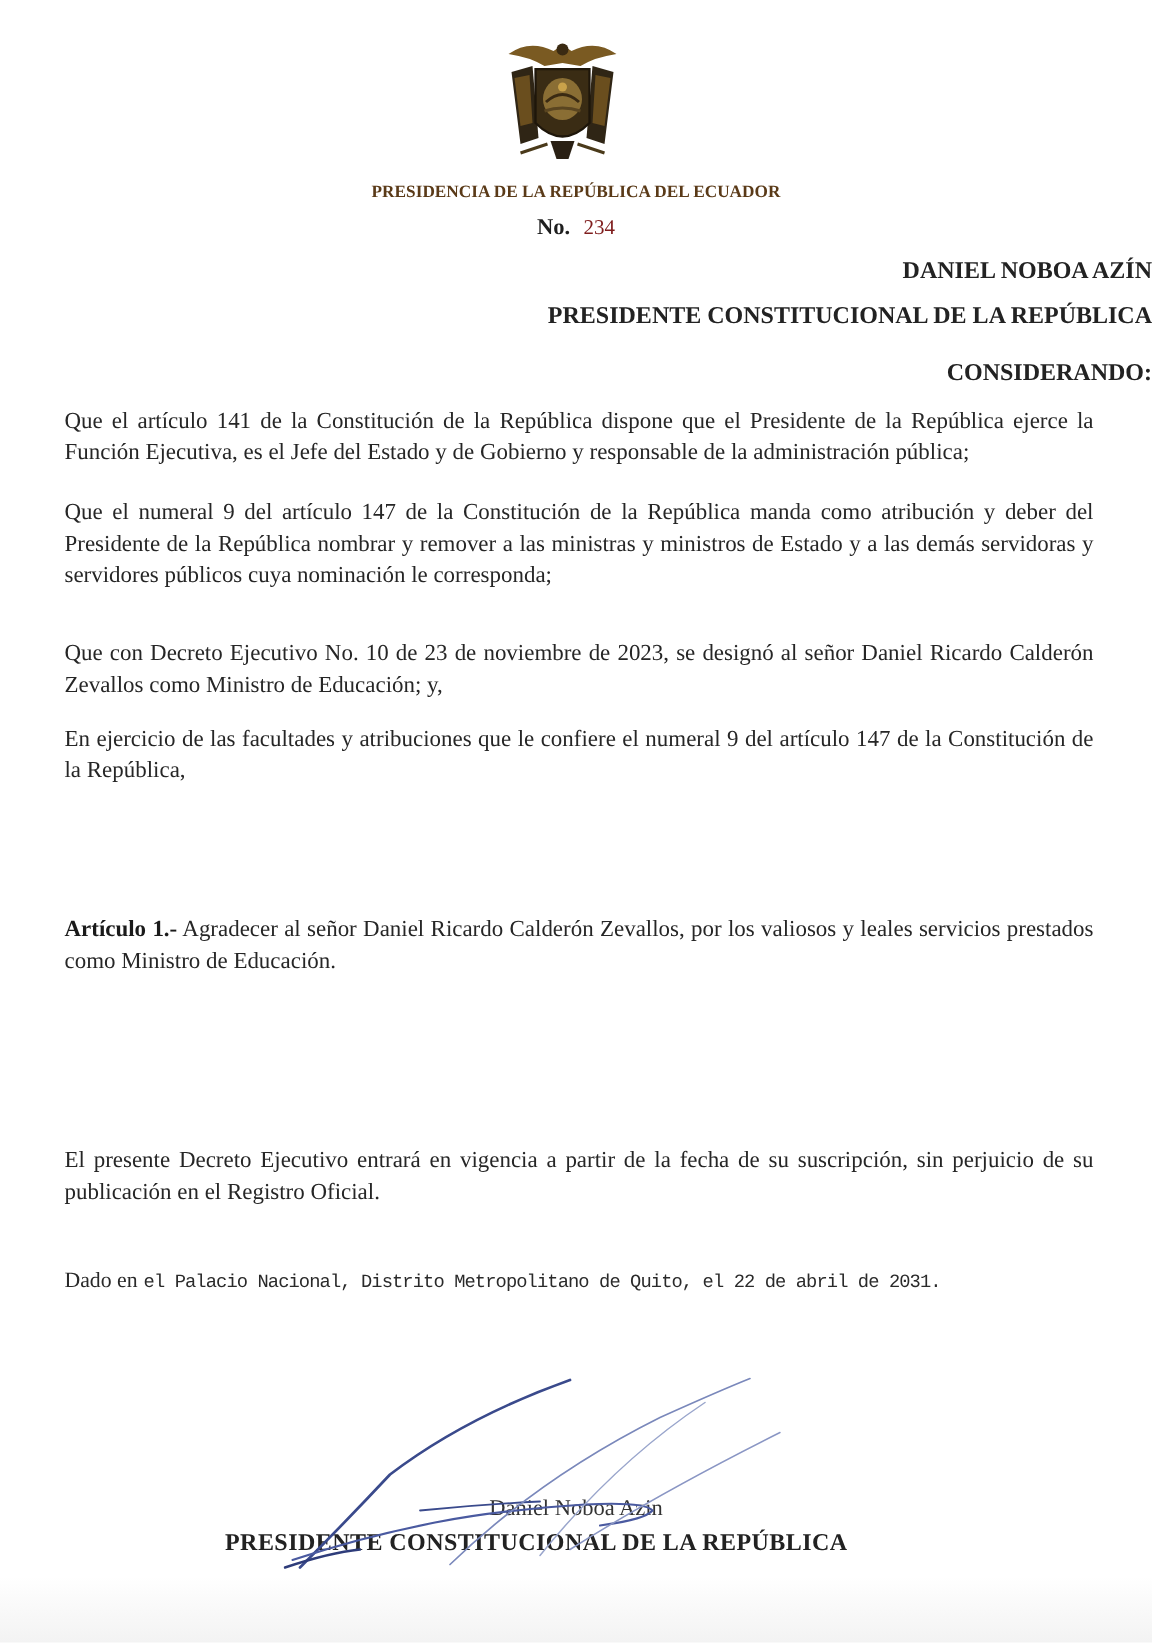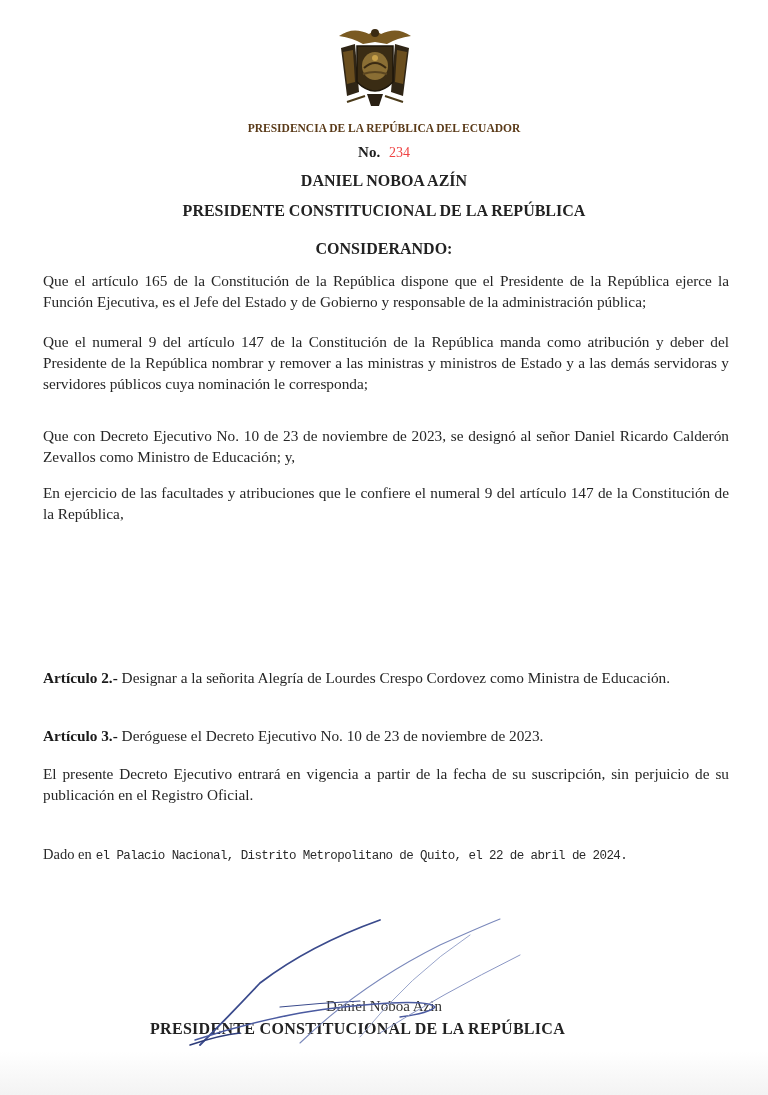--- a/index.html
+++ b/index.html
@@ -37,25 +37,25 @@
       letter-spacing: 0px;
     }
     .decree-no {
       position: absolute;
       left: 0; width: 768px;
       top: 144px;
       text-align: center;
       font-size: 15px;
     }
     .decree-no .label { font-weight: bold; }
-    .decree-no .num { font-weight: normal; font-size: 14px; margin-left: 5px; color: #ef4444; }
+    .decree-no .num { font-weight: normal; font-size: 14px; margin-left: 5px; color: #7f1d1d; }
     .center-title {
       position: absolute;
       left: 0; width: 768px;
-      text-align: center;
+      text-align: right;
       font-weight: bold;
       font-size: 16px;
       color: #222;
     }
     .t-name { top: 172px; }
     .t-role { top: 202px; }
     .t-consid { top: 240px; }
     .t-decreta { top: 575px; }
     .para {
       position: absolute;
@@ -146,39 +146,35 @@
 
   <div class="decree-no">
     <span class="label">No.</span>
     <span class="num">234</span>
   </div>
 
   <div class="center-title t-name">DANIEL NOBOA AZÍN</div>
   <div class="center-title t-role">PRESIDENTE CONSTITUCIONAL DE LA REPÚBLICA</div>
   <div class="center-title t-consid">CONSIDERANDO:</div>
 
-  <div class="para p1">Que el artículo 165 de la Constitución de la República dispone que el Presidente de la República ejerce la Función Ejecutiva, es el Jefe del Estado y de Gobierno y responsable de la administración pública;</div>
+  <div class="para p1">Que el artículo 141 de la Constitución de la República dispone que el Presidente de la República ejerce la Función Ejecutiva, es el Jefe del Estado y de Gobierno y responsable de la administración pública;</div>
   <div class="para p2">Que el numeral 9 del artículo 147 de la Constitución de la República manda como atribución y deber del Presidente de la República nombrar y remover a las ministras y ministros de Estado y a las demás servidoras y servidores públicos cuya nominación le corresponda;</div>
   <div class="para p3">Que con Decreto Ejecutivo No. 10 de 23 de noviembre de 2023, se designó al señor Daniel Ricardo Calderón Zevallos como Ministro de Educación; y,</div>
   <div class="para p4">En ejercicio de las facultades y atribuciones que le confiere el numeral 9 del artículo 147 de la Constitución de la República,</div>
 
 
-  <div class="para a2">
-    <b>Artículo 2.-</b>
-    <span>Designar a la señorita Alegría de Lourdes Crespo Cordovez como Ministra de Educación.</span>
-  </div>
-  <div class="para a3">
-    <b>Artículo 3.-</b>
-    <span>Deróguese el Decreto Ejecutivo No. 10 de 23 de noviembre de 2023.</span>
+  <div class="para a1">
+    <b>Artículo 1.-</b>
+    <span>Agradecer al señor Daniel Ricardo Calderón Zevallos, por los valiosos y leales servicios prestados como Ministro de Educación.</span>
   </div>
 
   <div class="para p5">El presente Decreto Ejecutivo entrará en vigencia a partir de la fecha de su suscripción, sin perjuicio de su publicación en el Registro Oficial.</div>
 
   <div class="dado">
-    <span>Dado en</span><span class="mono">el Palacio Nacional, Distrito Metropolitano de Quito, el 22 de abril de 2024.</span>
+    <span>Dado en</span><span class="mono">el Palacio Nacional, Distrito Metropolitano de Quito, el 22 de abril de 2031.</span>
   </div>
 
   <div class="signer-name">
     <span>Daniel Noboa Azin</span>
   </div>
   <div class="signer-role">PRESIDENTE CONSTITUCIONAL DE LA REPÚBLICA</div>
 
   <svg class="signature" viewBox="0 0 380 140">
     <g fill="none" stroke-linecap="round">
       <path d="M20 130 Q50 100 80 68 Q130 30 200 5" stroke="#3a4a8c" stroke-width="1.8"></path>

